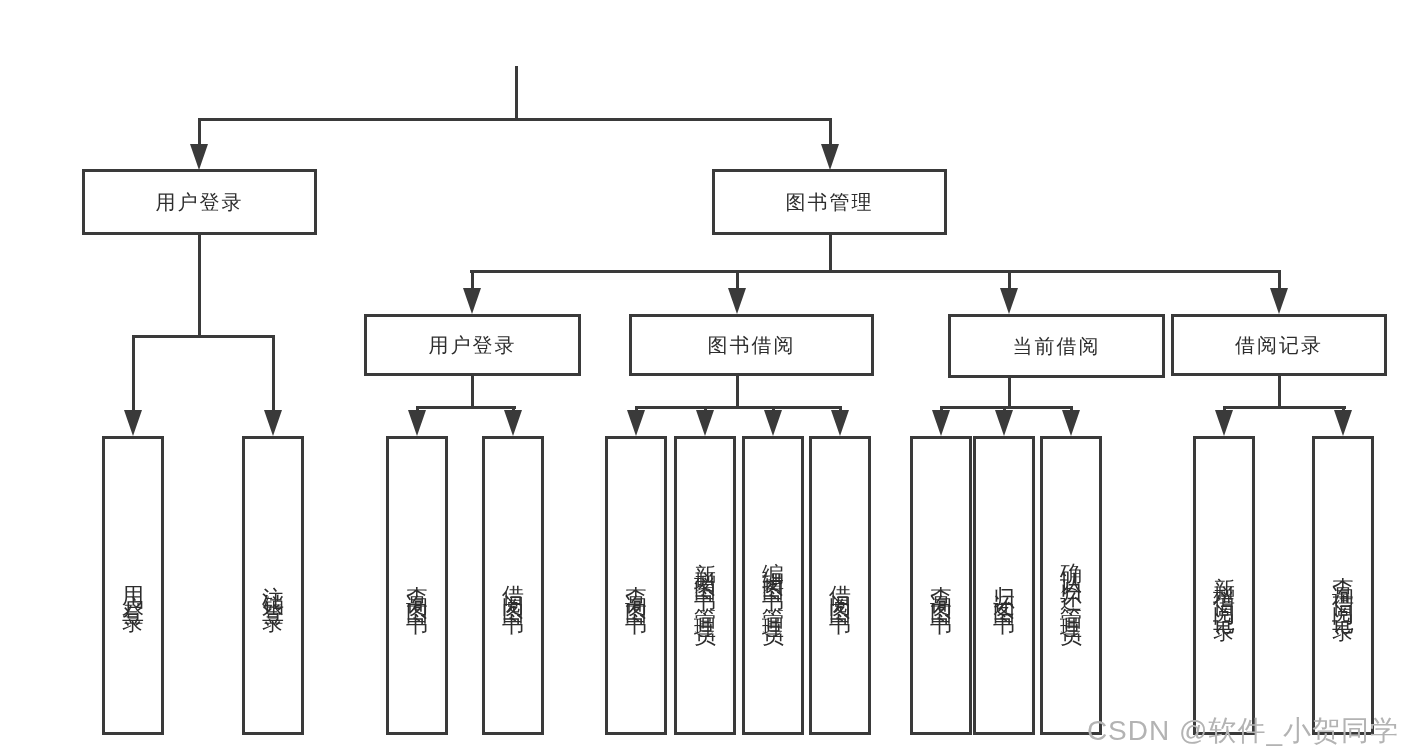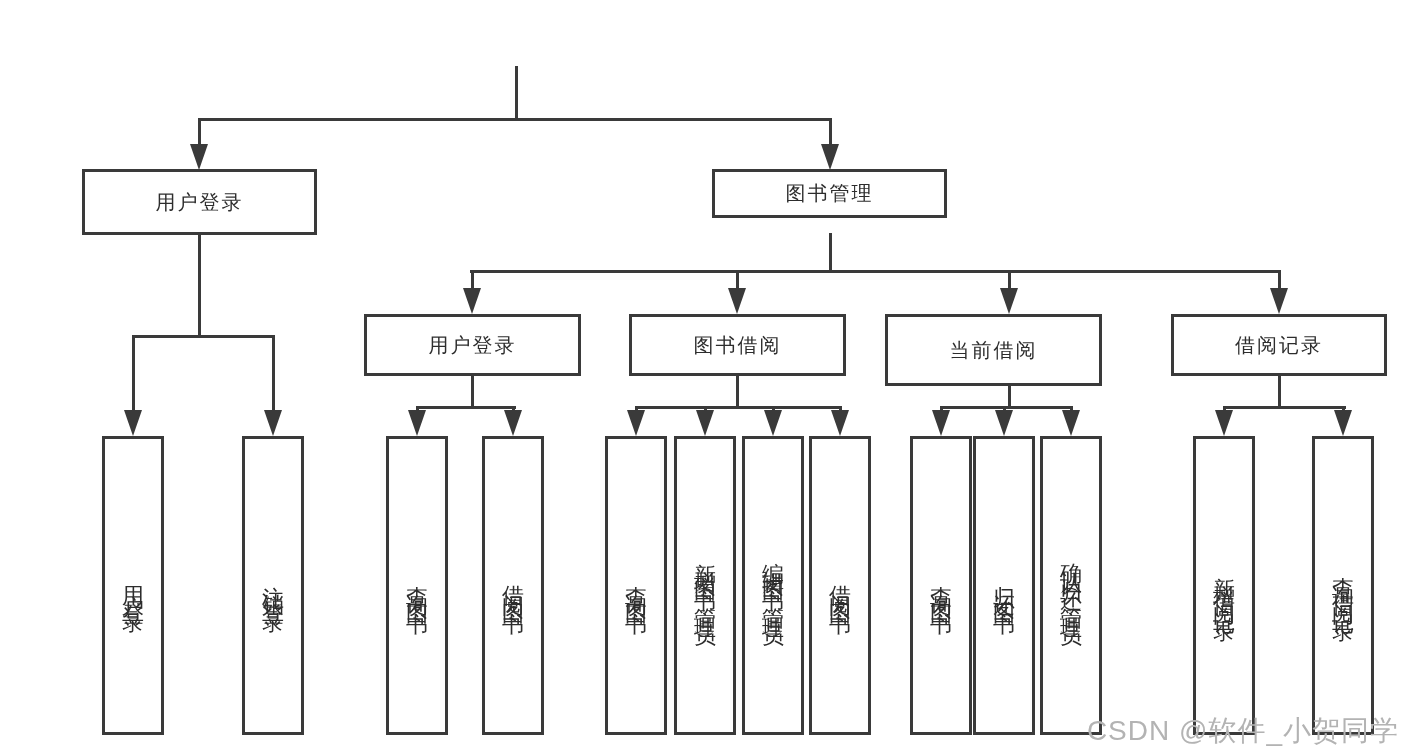--- a/index.html
+++ b/index.html
@@ -131,25 +131,25 @@
 
   <div class="vline" style="left:1278px; top:374px; height:34px;"></div>
   <div class="hline" style="left:1223px; top:406px; width:123px;"></div>
   <div class="vline" style="left:1223px; top:406px; height:8px;"></div>
   <div class="arrow" style="left:1215px; top:410px;"></div>
   <div class="vline" style="left:1342px; top:406px; height:8px;"></div>
   <div class="arrow" style="left:1334px; top:410px;"></div>
 
 
   <div class="box" style="left:82px; top:169px; width:235px; height:66px;">用户登录</div>
-  <div class="box" style="left:712px; top:169px; width:235px; height:49px;">图书管理</div>
+  <div class="box" style="left:712px; top:169px; width:235px; height:66px;">图书管理</div>
 
   <div class="box" style="left:364px; top:314px; width:217px; height:62px;">用户登录</div>
-  <div class="box" style="left:629px; top:314px; width:217px; height:62px;">图书借阅</div>
-  <div class="box" style="left:885px; top:314px; width:217px; height:72px;">当前借阅</div>
+  <div class="box" style="left:629px; top:314px; width:245px; height:62px;">图书借阅</div>
+  <div class="box" style="left:948px; top:314px; width:217px; height:64px;">当前借阅</div>
   <div class="box" style="left:1171px; top:314px; width:216px; height:62px;">借阅记录</div>
 
   <div class="box vbox" style="left:102px; top:436px; width:62px; height:299px;">用户登录</div>
   <div class="box vbox" style="left:242px; top:436px; width:62px; height:299px;">注销登录</div>
 
   <div class="box vbox" style="left:386px; top:436px; width:62px; height:299px;">查询图书</div>
   <div class="box vbox" style="left:482px; top:436px; width:62px; height:299px;">借阅图书</div>
 
   <div class="box vbox" style="left:605px; top:436px; width:62px; height:299px;">查询图书</div>
   <div class="box vbox" style="left:674px; top:436px; width:62px; height:299px;">新增图书（管理员）</div>

